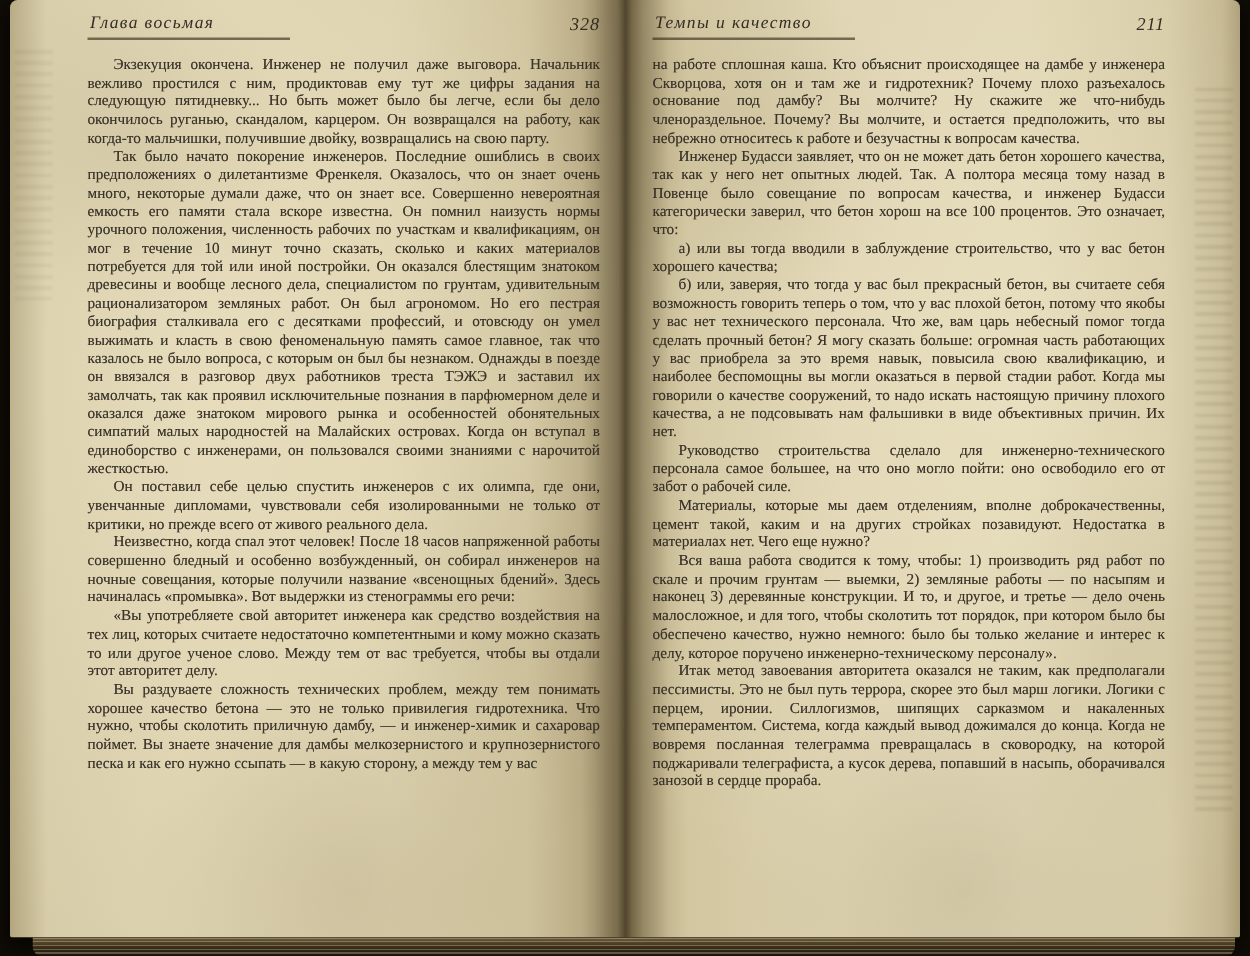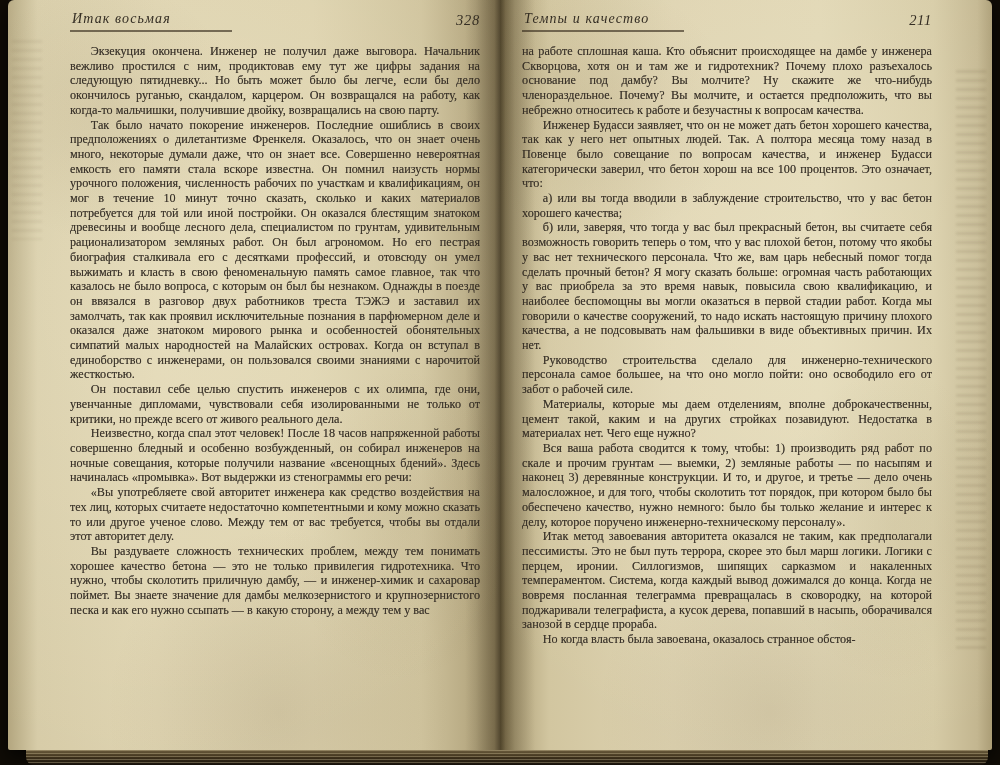--- a/index.html
+++ b/index.html
@@ -110,21 +110,21 @@
 </head>
 <body>
 
 <div class="book">
   <div class="spread">
 
     <div class="page left">
       <div class="bleed left-side"></div>
       <div class="page-inner">
         <div class="running-header">
-          <span class="header-title">Итак восьмая</span>
+          <span class="header-title">Глава восьмая</span>
           <span class="page-number">328</span>
         </div>
         <div class="text" lang="ru">
             <p>Экзекуция окончена. Инженер не получил даже выговора. Начальник вежливо простился с ним, продиктовав ему тут же цифры задания на следующую пятидневку... Но быть может было бы легче, если бы дело окончилось руганью, скандалом, карцером. Он возвращался на работу, как когда-то мальчишки, получившие двойку, возвращались на свою парту.</p>
             <p>Так было начато покорение инженеров. Последние ошиблись в своих предположениях о дилетантизме Френкеля. Оказалось, что он знает очень много, некоторые думали даже, что он знает все. Совершенно невероятная емкость его памяти стала вскоре известна. Он помнил наизусть нормы урочного положения, численность рабочих по участкам и квалификациям, он мог в течение 10 минут точно сказать, сколько и каких материалов потребуется для той или иной постройки. Он оказался блестящим знатоком древесины и вообще лесного дела, специалистом по грунтам, удивительным рационализатором земляных работ. Он был агрономом. Но его пестрая биография сталкивала его с десятками профессий, и отовсюду он умел выжимать и класть в свою феноменальную память самое главное, так что казалось не было вопроса, с которым он был бы незнаком. Однажды в поезде он ввязался в разговор двух работников треста ТЭЖЭ и заставил их замолчать, так как проявил исключительные познания в парфюмерном деле и оказался даже знатоком мирового рынка и особенностей обонятельных симпатий малых народностей на Малайских островах. Когда он вступал в единоборство с инженерами, он пользовался своими знаниями с нарочитой жесткостью.</p>
             <p>Он поставил себе целью спустить инженеров с их олимпа, где они, увенчанные дипломами, чувствовали себя изолированными не только от критики, но прежде всего от живого реального дела.</p>
             <p>Неизвестно, когда спал этот человек! После 18 часов напряженной работы совершенно бледный и особенно возбужденный, он собирал инженеров на ночные совещания, которые получили название «всенощных бдений». Здесь начиналась «промывка». Вот выдержки из стенограммы его речи:</p>
             <p>«Вы употребляете свой авторитет инженера как средство воздействия на тех лиц, которых считаете недостаточно компетентными и кому можно сказать то или другое ученое слово. Между тем от вас требуется, чтобы вы отдали этот авторитет делу.</p>
             <p>Вы раздуваете сложность технических проблем, между тем понимать хорошее качество бетона — это не только привилегия гидротехника. Что нужно, чтобы сколотить приличную дамбу, — и инженер-химик и сахаровар поймет. Вы знаете значение для дамбы мелкозернистого и крупнозернистого песка и как его нужно ссыпать — в какую сторону, а между тем у вас</p>
           </div>
@@ -140,21 +140,20 @@
         </div>
         <div class="text continues" lang="ru">
             <p>на работе сплошная каша. Кто объяснит происходящее на дамбе у инженера Скворцова, хотя он и там же и гидротехник? Почему плохо разъехалось основание под дамбу? Вы молчите? Ну скажите же что-нибудь членораздельное. Почему? Вы молчите, и остается предположить, что вы небрежно относитесь к работе и безучастны к вопросам качества.</p>
             <p>Инженер Будасси заявляет, что он не может дать бетон хорошего качества, так как у него нет опытных людей. Так. А полтора месяца тому назад в Повенце было совещание по вопросам качества, и инженер Будасси категорически заверил, что бетон хорош на все 100 процентов. Это означает, что:</p>
             <p>а) или вы тогда вводили в заблуждение строительство, что у вас бетон хорошего качества;</p>
             <p>б) или, заверяя, что тогда у вас был прекрасный бетон, вы считаете себя возможность говорить теперь о том, что у вас плохой бетон, потому что якобы у вас нет технического персонала. Что же, вам царь небесный помог тогда сделать прочный бетон? Я могу сказать больше: огромная часть работающих у вас приобрела за это время навык, повысила свою квалификацию, и наиболее беспомощны вы могли оказаться в первой стадии работ. Когда мы говорили о качестве сооружений, то надо искать настоящую причину плохого качества, а не подсовывать нам фальшивки в виде объективных причин. Их нет.</p>
             <p>Руководство строительства сделало для инженерно-технического персонала самое большее, на что оно могло пойти: оно освободило его от забот о рабочей силе.</p>
             <p>Материалы, которые мы даем отделениям, вполне доброкачественны, цемент такой, каким и на других стройках позавидуют. Недостатка в материалах нет. Чего еще нужно?</p>
             <p>Вся ваша работа сводится к тому, чтобы: 1) производить ряд работ по скале и прочим грунтам — выемки, 2) земляные работы — по насыпям и наконец 3) деревянные конструкции. И то, и другое, и третье — дело очень малосложное, и для того, чтобы сколотить тот порядок, при котором было бы обеспечено качество, нужно немного: было бы только желание и интерес к делу, которое поручено инженерно-техническому персоналу».</p>
             <p>Итак метод завоевания авторитета оказался не таким, как предполагали пессимисты. Это не был путь террора, скорее это был марш логики. Логики с перцем, иронии. Силлогизмов, шипящих сарказмом и накаленных темпераментом. Система, когда каждый вывод дожимался до конца. Когда не вовремя посланная телеграмма превращалась в сковородку, на которой поджаривали телеграфиста, а кусок дерева, попавший в насыпь, оборачивался занозой в сердце прораба.</p>
-            <p>Но когда власть была завоевана, оказалось странное обстоя-</p>
           </div>
       </div>
     </div>
 
     <div class="gutter"></div>
   </div>
 
   <div class="edge-bottom"></div>
 </div>
 

